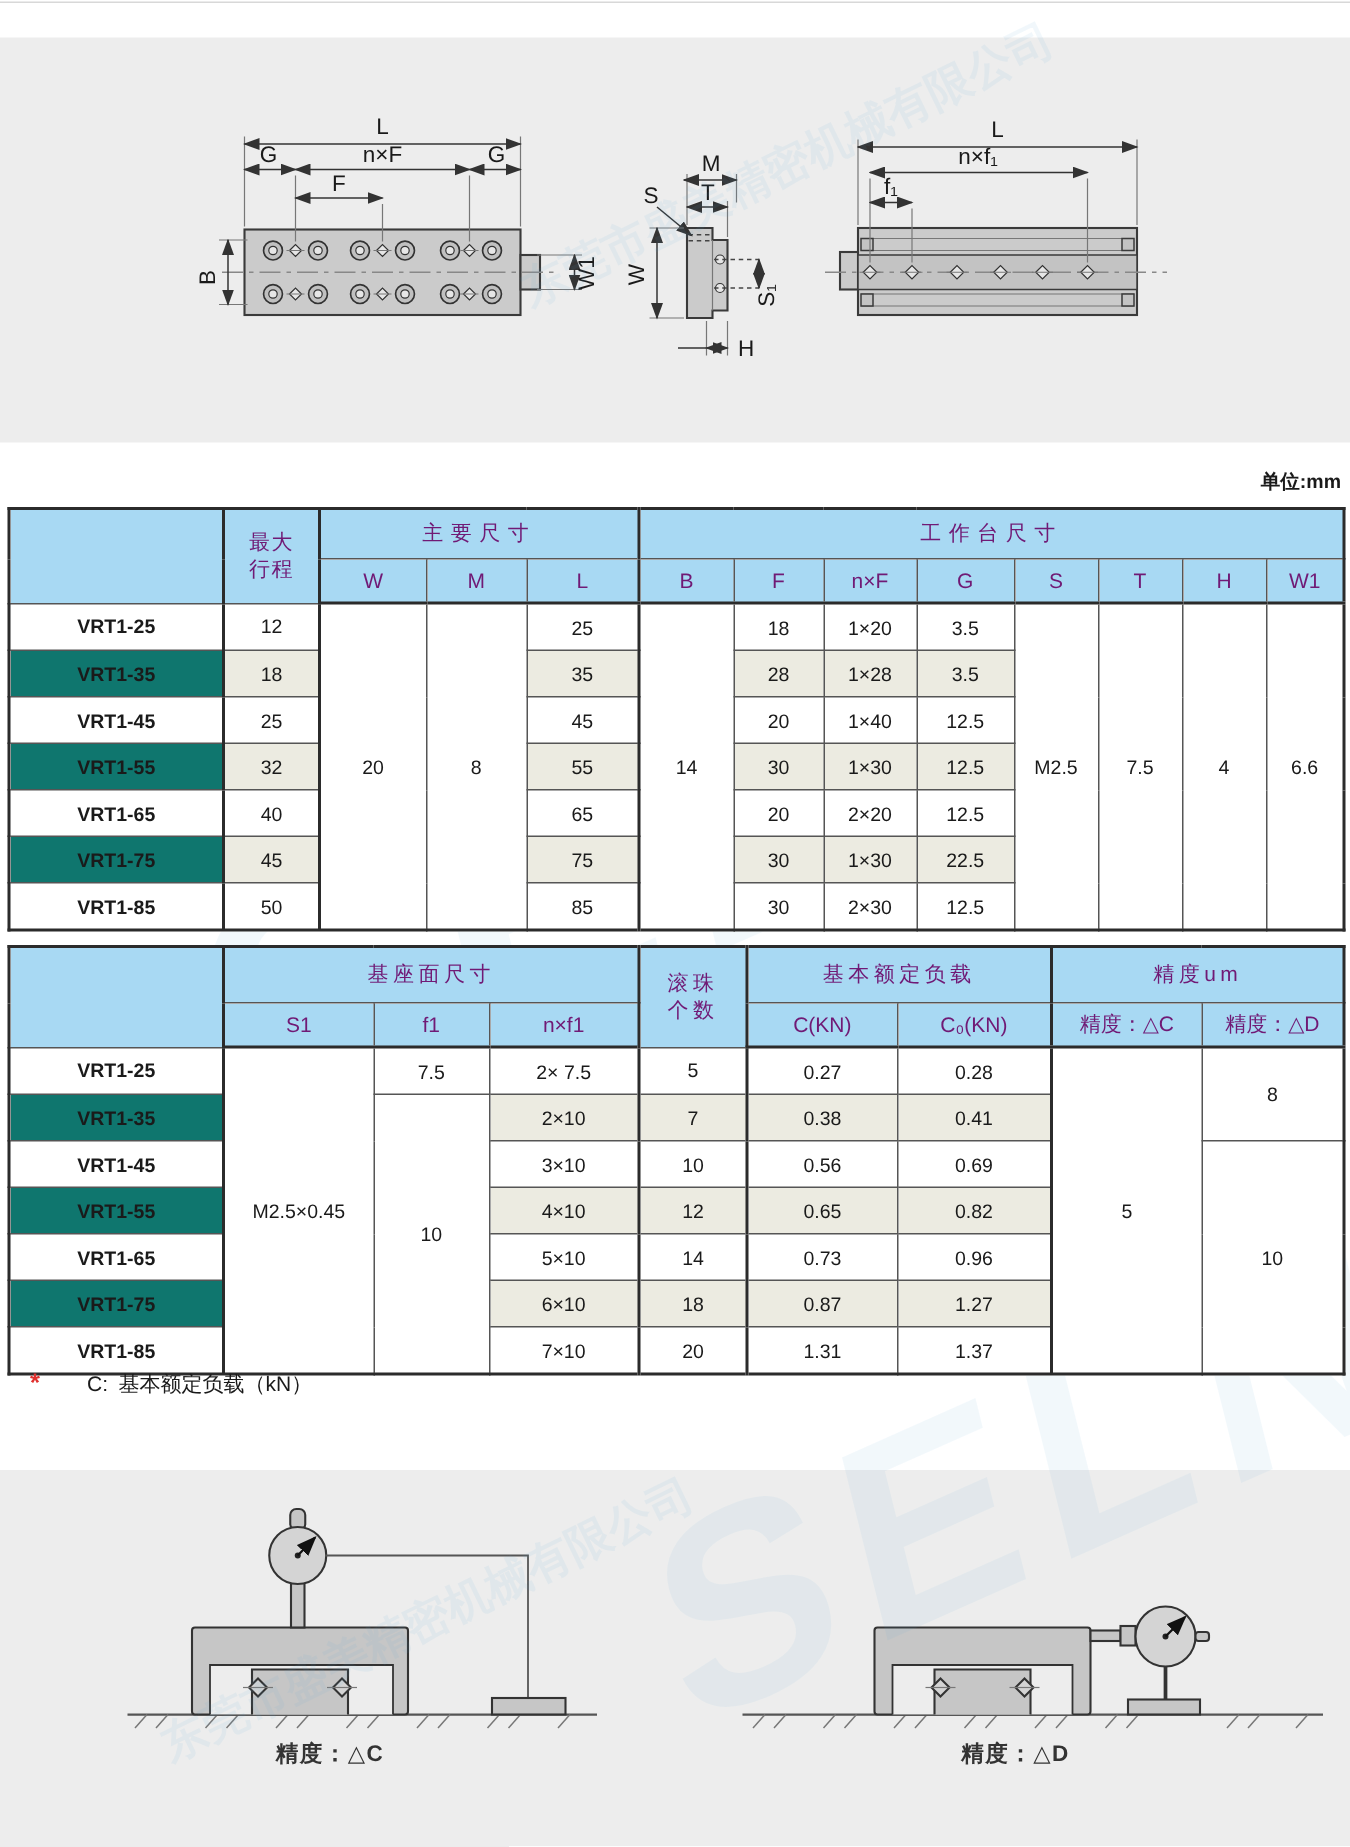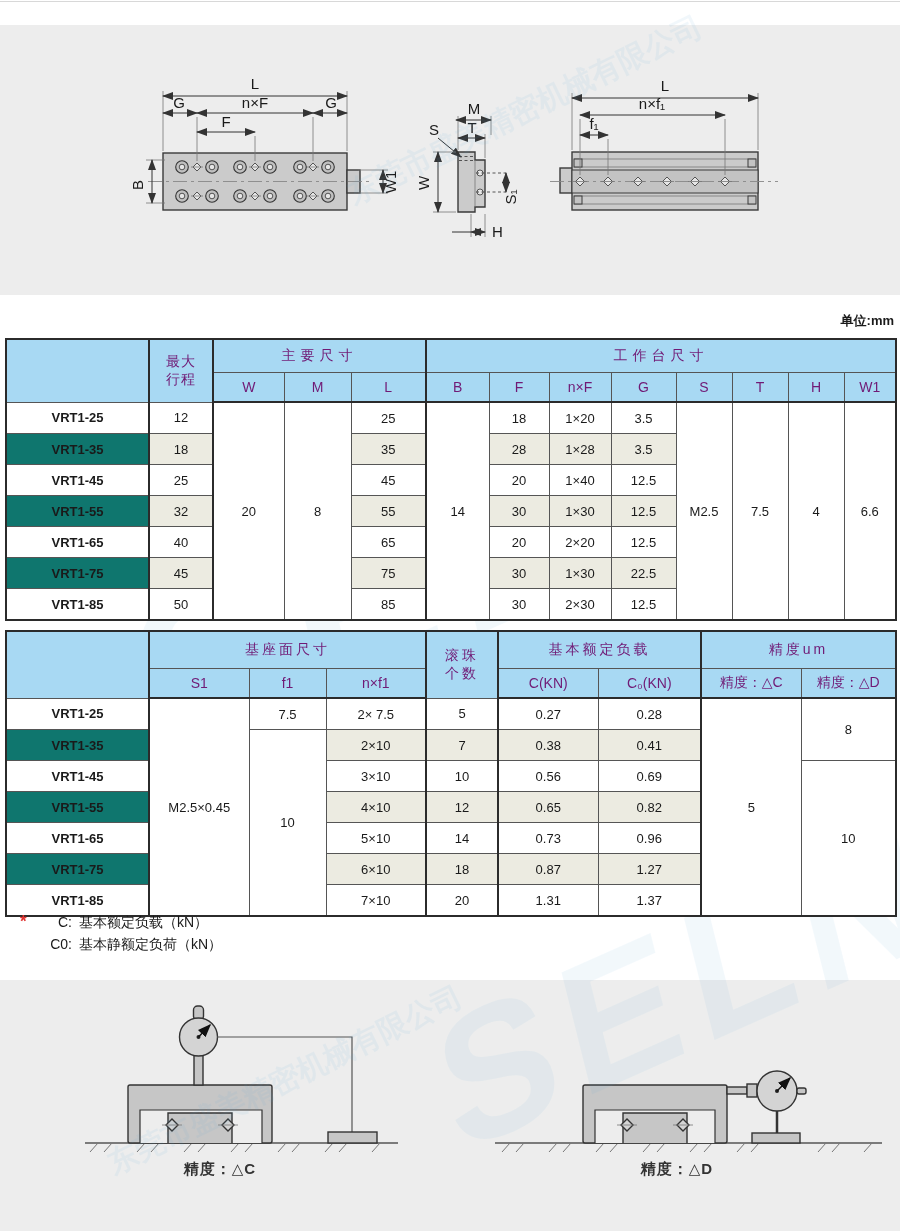--- a/index.html
+++ b/index.html
@@ -443,25 +443,20 @@
       </tbody>
     </table>
   </div>
 
   <div class="footnote">
     <div class="row">
       <span class="star">*</span>
       <span class="key">C:</span>
       <span>基本额定负载（kN）</span>
     </div>
-    <div class="row">
-      <span class="star"></span>
-      <span class="key">C0:</span>
-      <span>基本静额定负荷（kN）</span>
-    </div>
   </div>
 
   <div class="panel bottom">
     <svg width="900" height="251" viewBox="0 0 900 251">
       <defs>
         <marker id="ar2" markerWidth="9" markerHeight="7" refX="8" refY="3.5" orient="auto-start-reverse">
           <path d="M0,0 L9,3.5 L0,7 z" fill="#111"></path>
         </marker>
       </defs>
 

